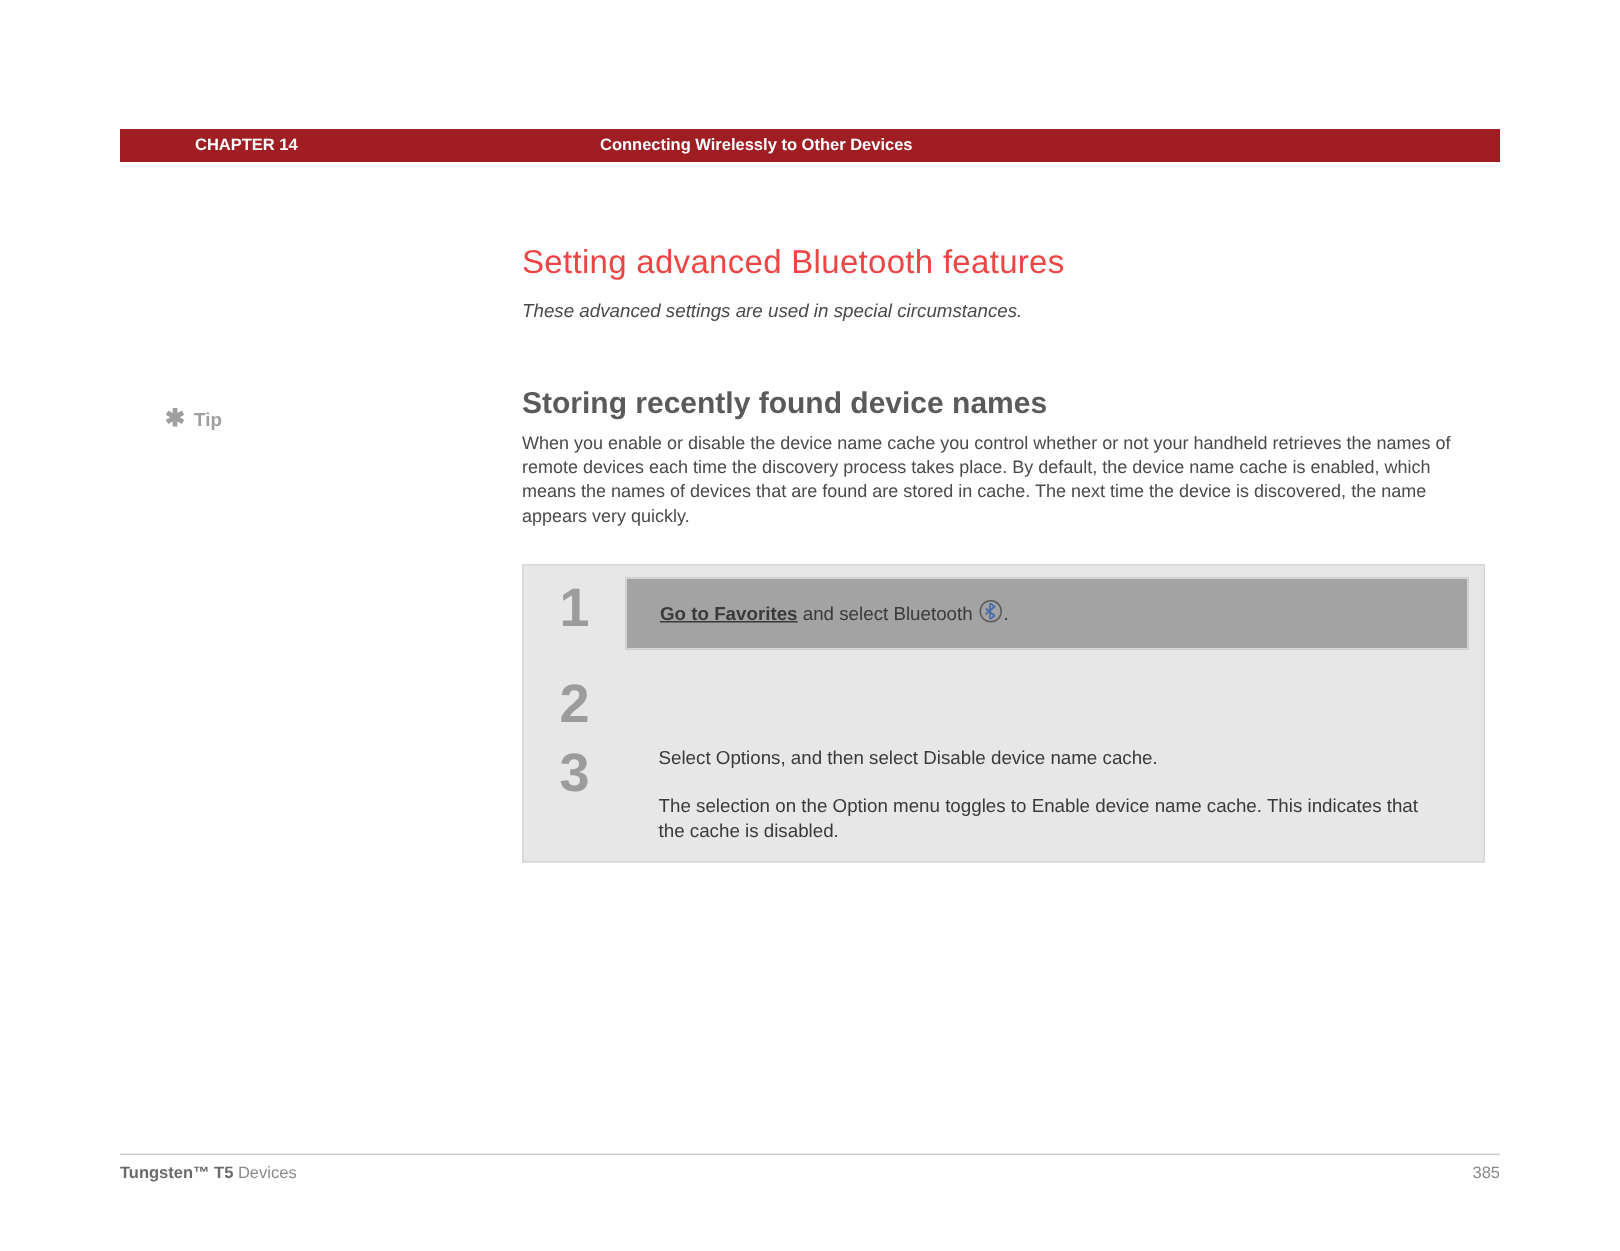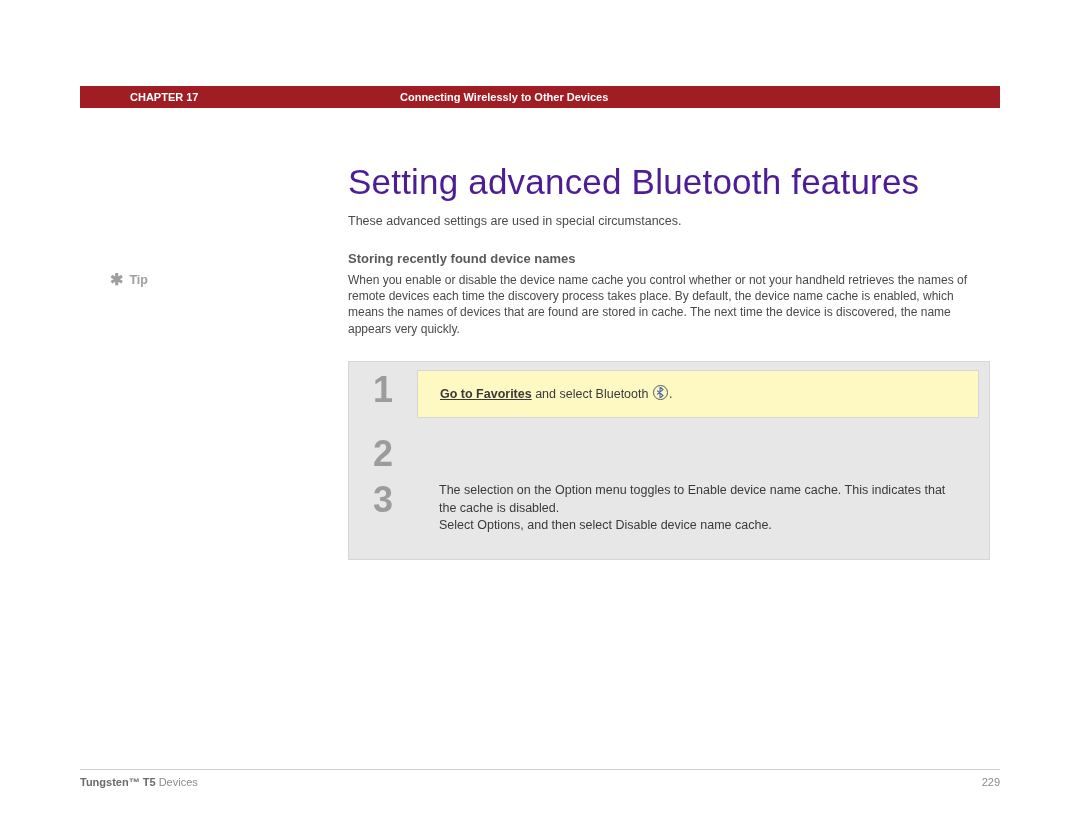--- a/index.html
+++ b/index.html
@@ -62,32 +62,33 @@
     color: #4a9a2a;
     padding-left: 20px;
     padding-right: 5px;
   }
   .main {
     flex: 1;
     padding-right: 10px;
   }
   h1.page-title {
     font-weight: normal;
-    color: #4c1d95;
-    font-size: 35px;
+    color: #ef4444;
+    font-size: 22px;
     margin: 0 0 12px 0;
     letter-spacing: 0.2px;
   }
   .intro {
     font-size: 12.5px;
     color: #4a4a4a;
-    margin-bottom: 23px;
+    margin-bottom: 44px;
+    font-style: italic;
   }
   h2.subhead {
-    font-size: 13px;
+    font-size: 20px;
     font-weight: bold;
     color: #5a5a5a;
     margin: 0 0 6px 0;
   }
   .body-text {
     font-size: 12px;
     line-height: 1.35;
     color: #4a4a4a;
     margin-bottom: 24px;
   }
@@ -107,21 +108,21 @@
     font-size: 36px;
     font-weight: bold;
     color: #9c9c9c;
     text-align: center;
     line-height: 1;
     padding-top: 10px;
   }
   .step-body {
     flex: 1;
     margin: 8px 10px 8px 0;
-    background: #fef9c3;
+    background: #a3a3a3;
     border: 1px solid #d6d6d6;
     padding: 14px 22px;
     font-size: 12.5px;
     line-height: 1.4;
     color: #3a3a3a;
   }
   .step-body.nobox {
     background: transparent;
     border: none;
     padding: 10px 22px 10px 22px;
@@ -170,21 +171,21 @@
     color: #8a8a8a;
   }
   .footer .product b { color: #6a6a6a; }
 </style>
 </head>
 <body>
 
 <div class="page">
 
   <div class="red-bar">
-    <div class="chapter">CHAPTER 17</div>
+    <div class="chapter">CHAPTER 14</div>
     <div class="topic">Connecting Wirelessly to Other Devices</div>
   </div>
 
   <div class="columns">
     <aside class="sidebar">
       <div class="tip-row">
         <span class="asterisk">✱</span>
         <span>Tip</span>
       </div>
     </aside>
@@ -207,29 +208,29 @@
           </div>
         </div>
 
         <div class="step-row">
           <div class="step-num">2</div>
         </div>
 
         <div class="step-row">
           <div class="step-num">3</div>
           <div class="step-body nobox">
+            <div style="margin-bottom:14px;">Select Options, and then select Disable device name cache.</div>
             <div>The selection on the Option menu toggles to Enable device name cache. This indicates that the cache is disabled.</div>
-            <div style="margin-bottom:14px;">Select Options, and then select Disable device name cache.</div>
           </div>
         </div>
 
       </div>
     </main>
   </div>
 
 </div>
 
 <div class="footer">
   <div class="product">
     <b>Tungsten™ T5</b><span> Devices</span>
   </div>
-  <div>229</div>
+  <div>385</div>
 </div>
 
 </body></html>

